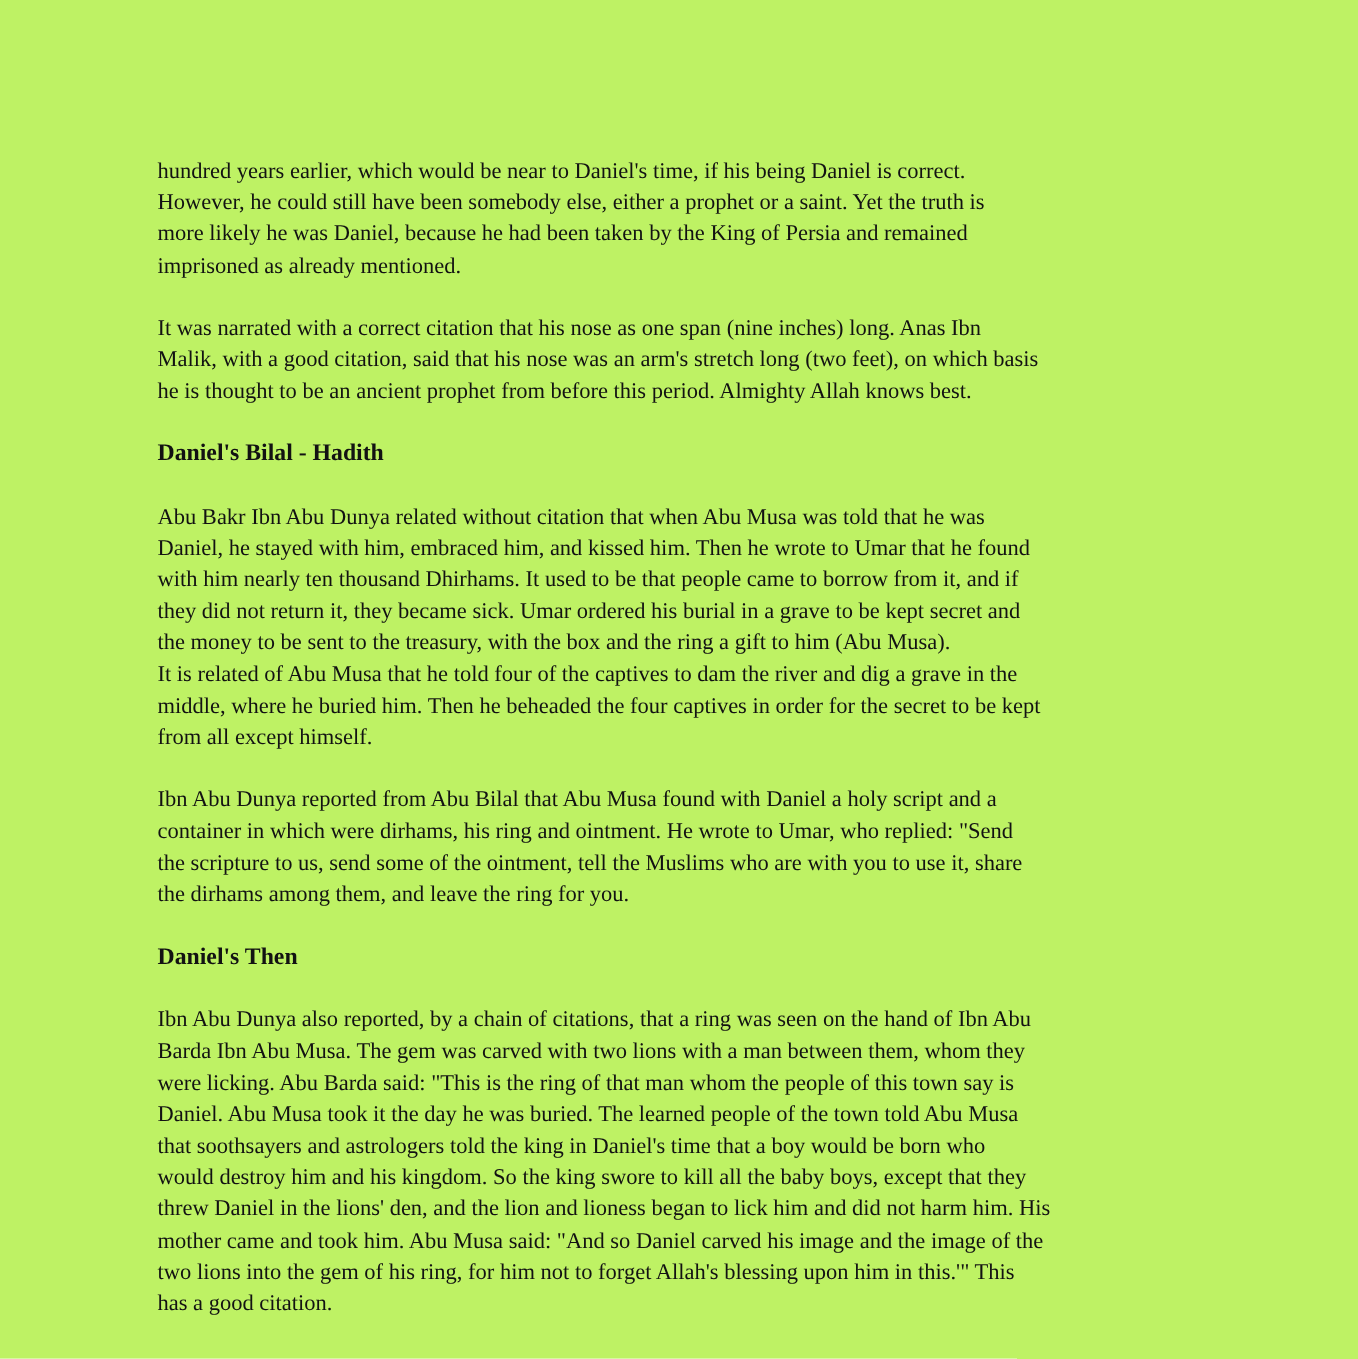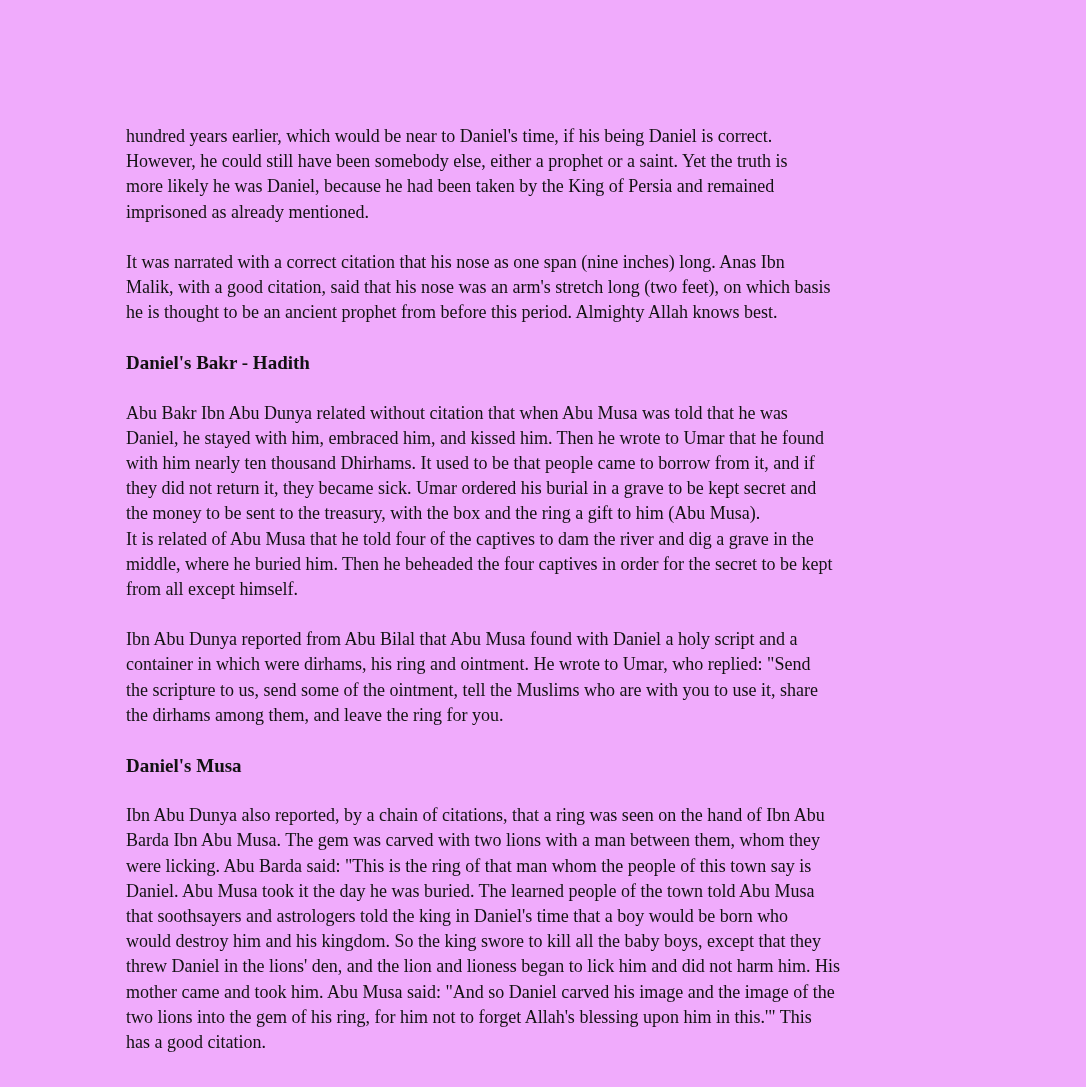--- a/index.html
+++ b/index.html
@@ -4,21 +4,21 @@
 <style>
   html, body {
     margin: 0;
     padding: 0;
     background: #ffffff;
   }
   .page {
     position: relative;
     width: 1086px;
     height: 1087px;
-    background: #f0abfc;
+    background: #bef264;
     overflow: hidden;
   }
   .page-content {
     position: absolute;
     top: 124px;
     left: 126px;
     right: 110px;
   }
   .doc-block {
     font-family: "Liberation Serif", "DejaVu Serif", serif;
@@ -41,34 +41,34 @@
 
 <div class="page">
   <div class="page-content">
       <div class="doc-block paragraph">hundred years earlier, which would be near to Daniel's time, if his being Daniel is correct.
 However, he could still have been somebody else, either a prophet or a saint. Yet the truth is
 more likely he was Daniel, because he had been taken by the King of Persia and remained
 imprisoned as already mentioned.</div>
       <div class="doc-block paragraph">It was narrated with a correct citation that his nose as one span (nine inches) long. Anas Ibn
 Malik, with a good citation, said that his nose was an arm's stretch long (two feet), on which basis
 he is thought to be an ancient prophet from before this period. Almighty Allah knows best.</div>
-      <div class="doc-block heading">Daniel's Bakr - Hadith</div>
+      <div class="doc-block heading">Daniel's Bilal - Hadith</div>
       <div class="doc-block paragraph">Abu Bakr Ibn Abu Dunya related without citation that when Abu Musa was told that he was
 Daniel, he stayed with him, embraced him, and kissed him. Then he wrote to Umar that he found
 with him nearly ten thousand Dhirhams. It used to be that people came to borrow from it, and if
 they did not return it, they became sick. Umar ordered his burial in a grave to be kept secret and
 the money to be sent to the treasury, with the box and the ring a gift to him (Abu Musa).
 It is related of Abu Musa that he told four of the captives to dam the river and dig a grave in the
 middle, where he buried him. Then he beheaded the four captives in order for the secret to be kept
 from all except himself.</div>
       <div class="doc-block paragraph">Ibn Abu Dunya reported from Abu Bilal that Abu Musa found with Daniel a holy script and a
 container in which were dirhams, his ring and ointment. He wrote to Umar, who replied: "Send
 the scripture to us, send some of the ointment, tell the Muslims who are with you to use it, share
 the dirhams among them, and leave the ring for you.</div>
-      <div class="doc-block heading">Daniel's Musa</div>
+      <div class="doc-block heading">Daniel's Then</div>
       <div class="doc-block paragraph">Ibn Abu Dunya also reported, by a chain of citations, that a ring was seen on the hand of Ibn Abu
 Barda Ibn Abu Musa. The gem was carved with two lions with a man between them, whom they
 were licking. Abu Barda said: "This is the ring of that man whom the people of this town say is
 Daniel. Abu Musa took it the day he was buried. The learned people of the town told Abu Musa
 that soothsayers and astrologers told the king in Daniel's time that a boy would be born who
 would destroy him and his kingdom. So the king swore to kill all the baby boys, except that they
 threw Daniel in the lions' den, and the lion and lioness began to lick him and did not harm him. His
 mother came and took him. Abu Musa said: "And so Daniel carved his image and the image of the
 two lions into the gem of his ring, for him not to forget Allah's blessing upon him in this.'" This
 has a good citation.</div>

